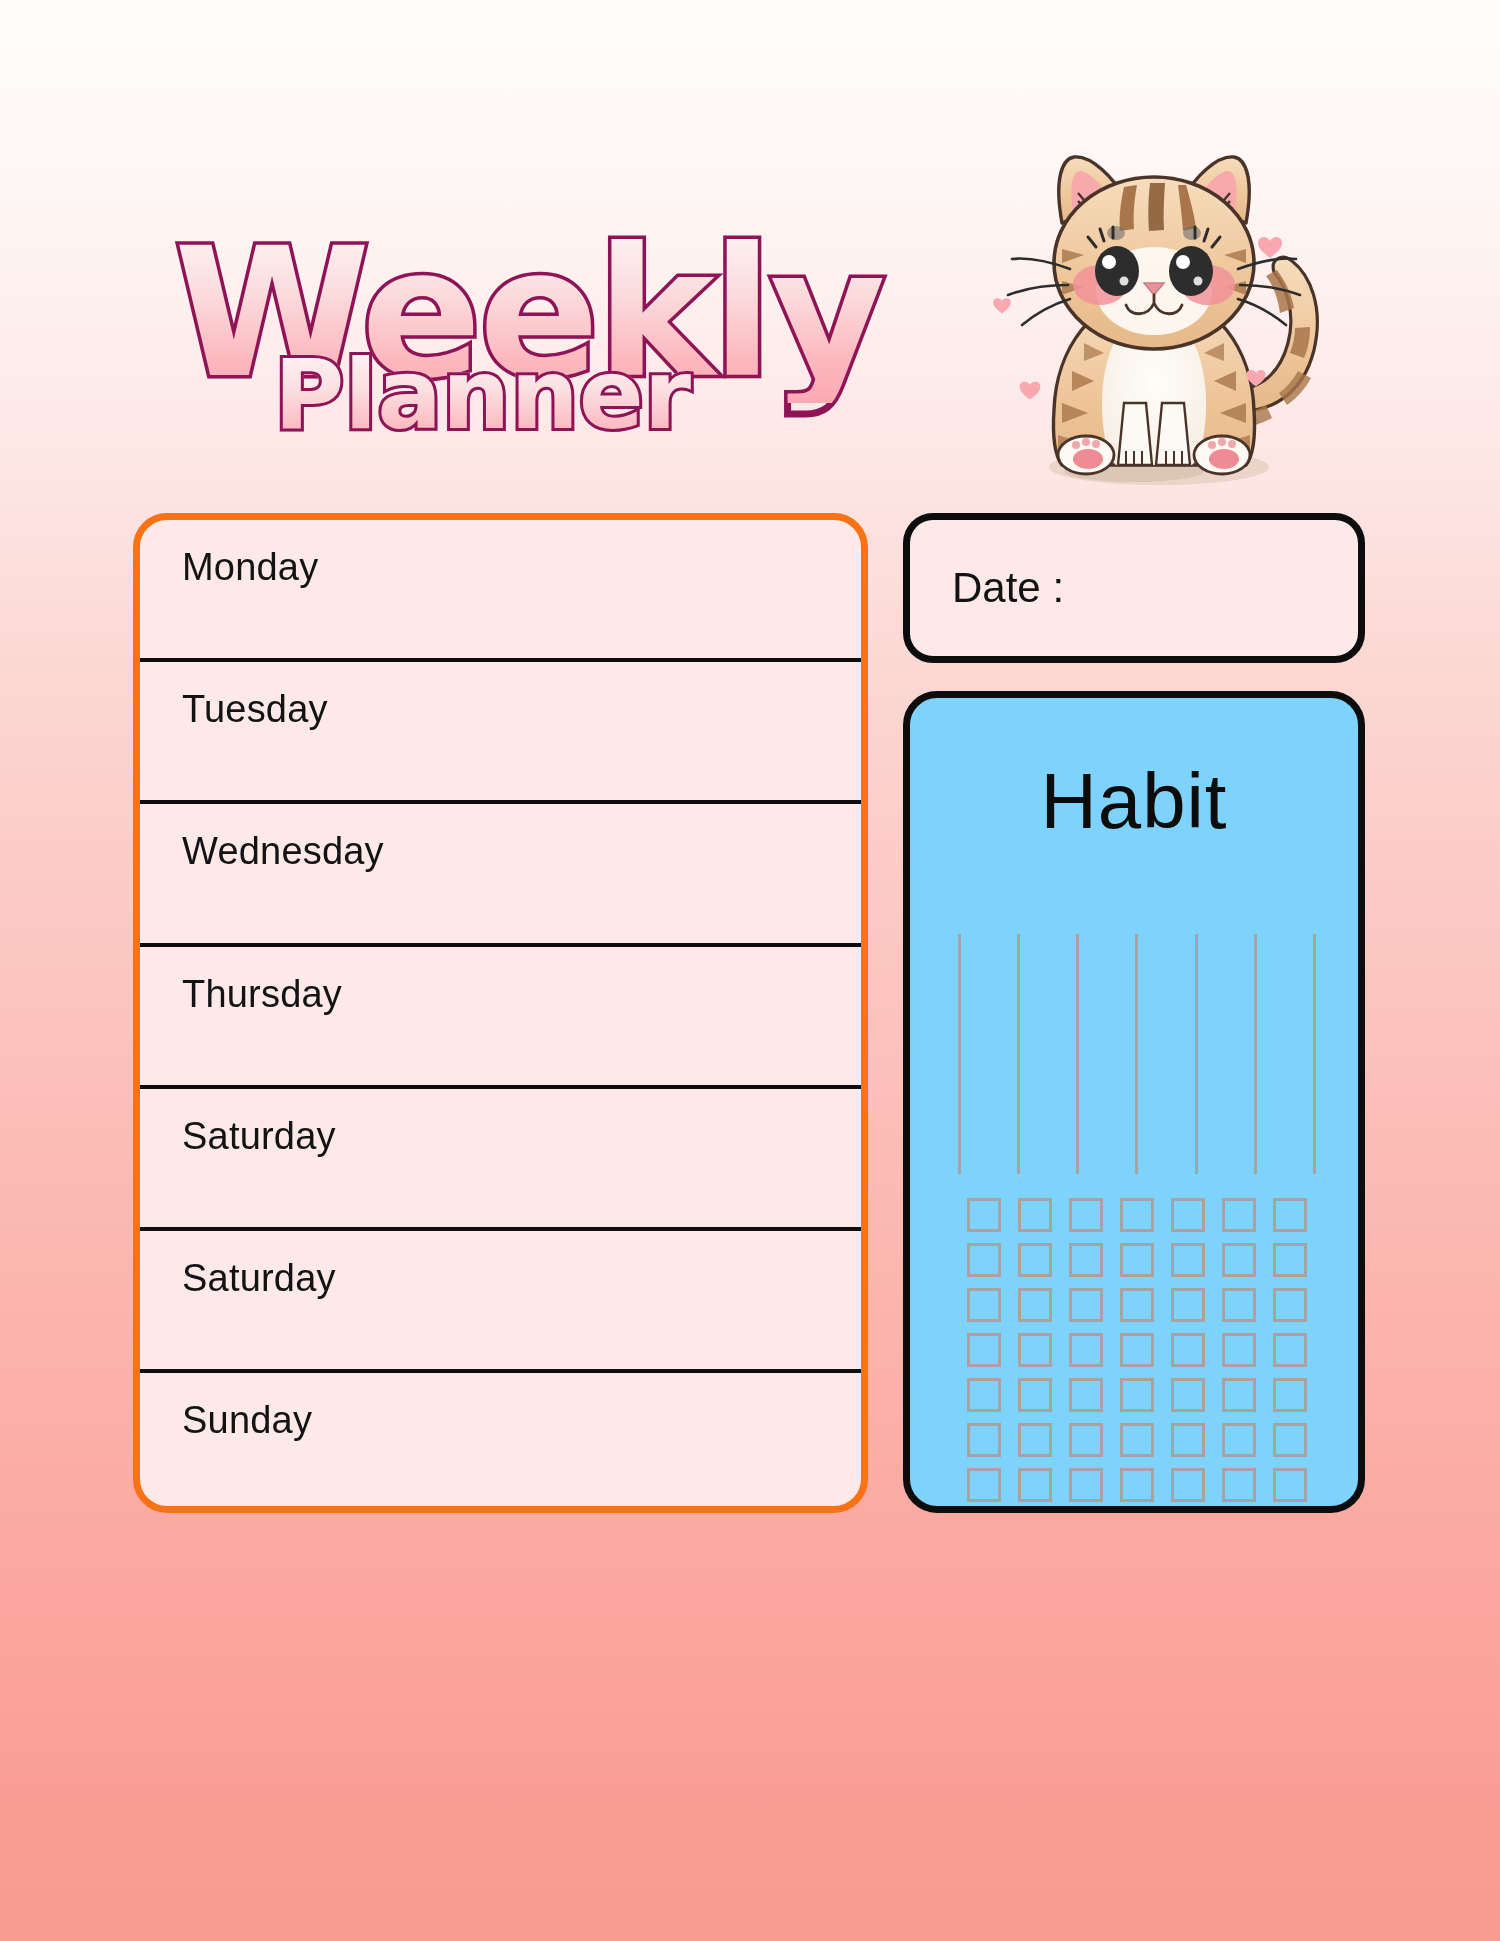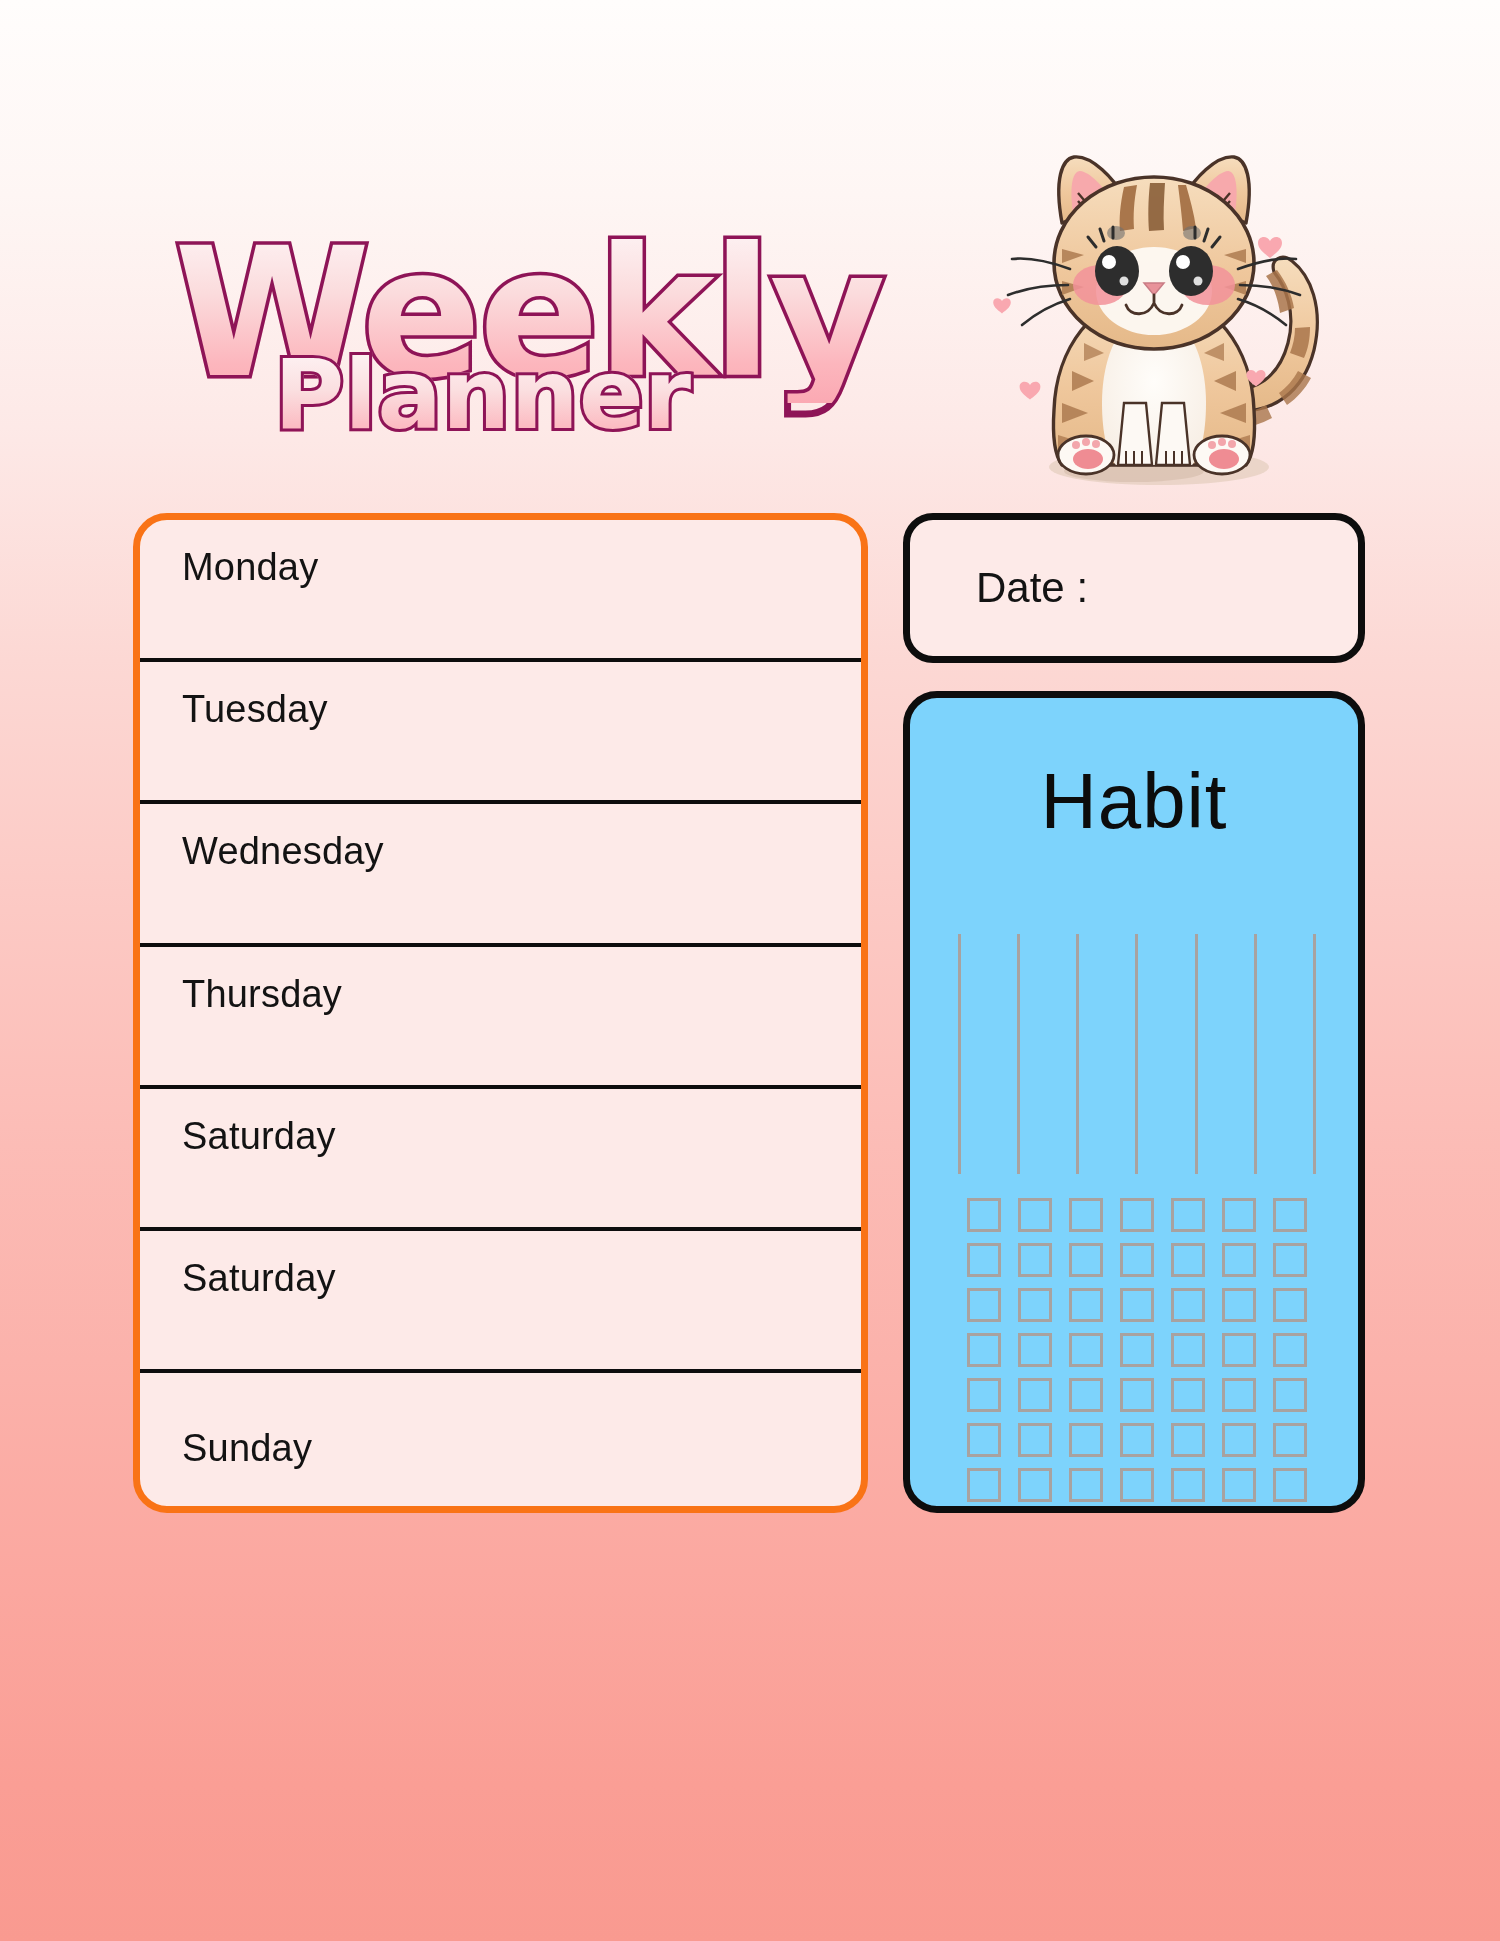--- a/index.html
+++ b/index.html
@@ -144,21 +144,21 @@
     border: 7px solid #f97316;
     border-radius: 34px;
     overflow: hidden;
   }
   .day-row {
     height: 142.2px;
     border-bottom: 4px solid #0d0d0d;
     padding: 26px 0 0 42px;
     position: relative;
   }
-  .day-row:last-child { border-bottom: none; margin-top: 28px; }
+  .day-row:last-child { border-bottom: none; }
   .day-label {
     font-family: "Liberation Sans", sans-serif;
     font-size: 38px;
     font-weight: 400;
     color: #131313;
     letter-spacing: 0.2px;
   }
 
   
   .right-col {
@@ -173,21 +173,21 @@
     position: absolute;
     left: 0;
     top: 0;
     width: 462px;
     height: 150px;
     background: #fdeae8;
     border: 7px solid #0d0d0d;
     border-radius: 30px;
     display: flex;
     align-items: center;
-    padding-left: 66px;
+    padding-left: 42px;
   }
   .date-label {
     font-family: "Liberation Sans", sans-serif;
     font-size: 42px;
     color: #131313;
   }
 
   .habit-box {
     position: absolute;
     left: 0;

